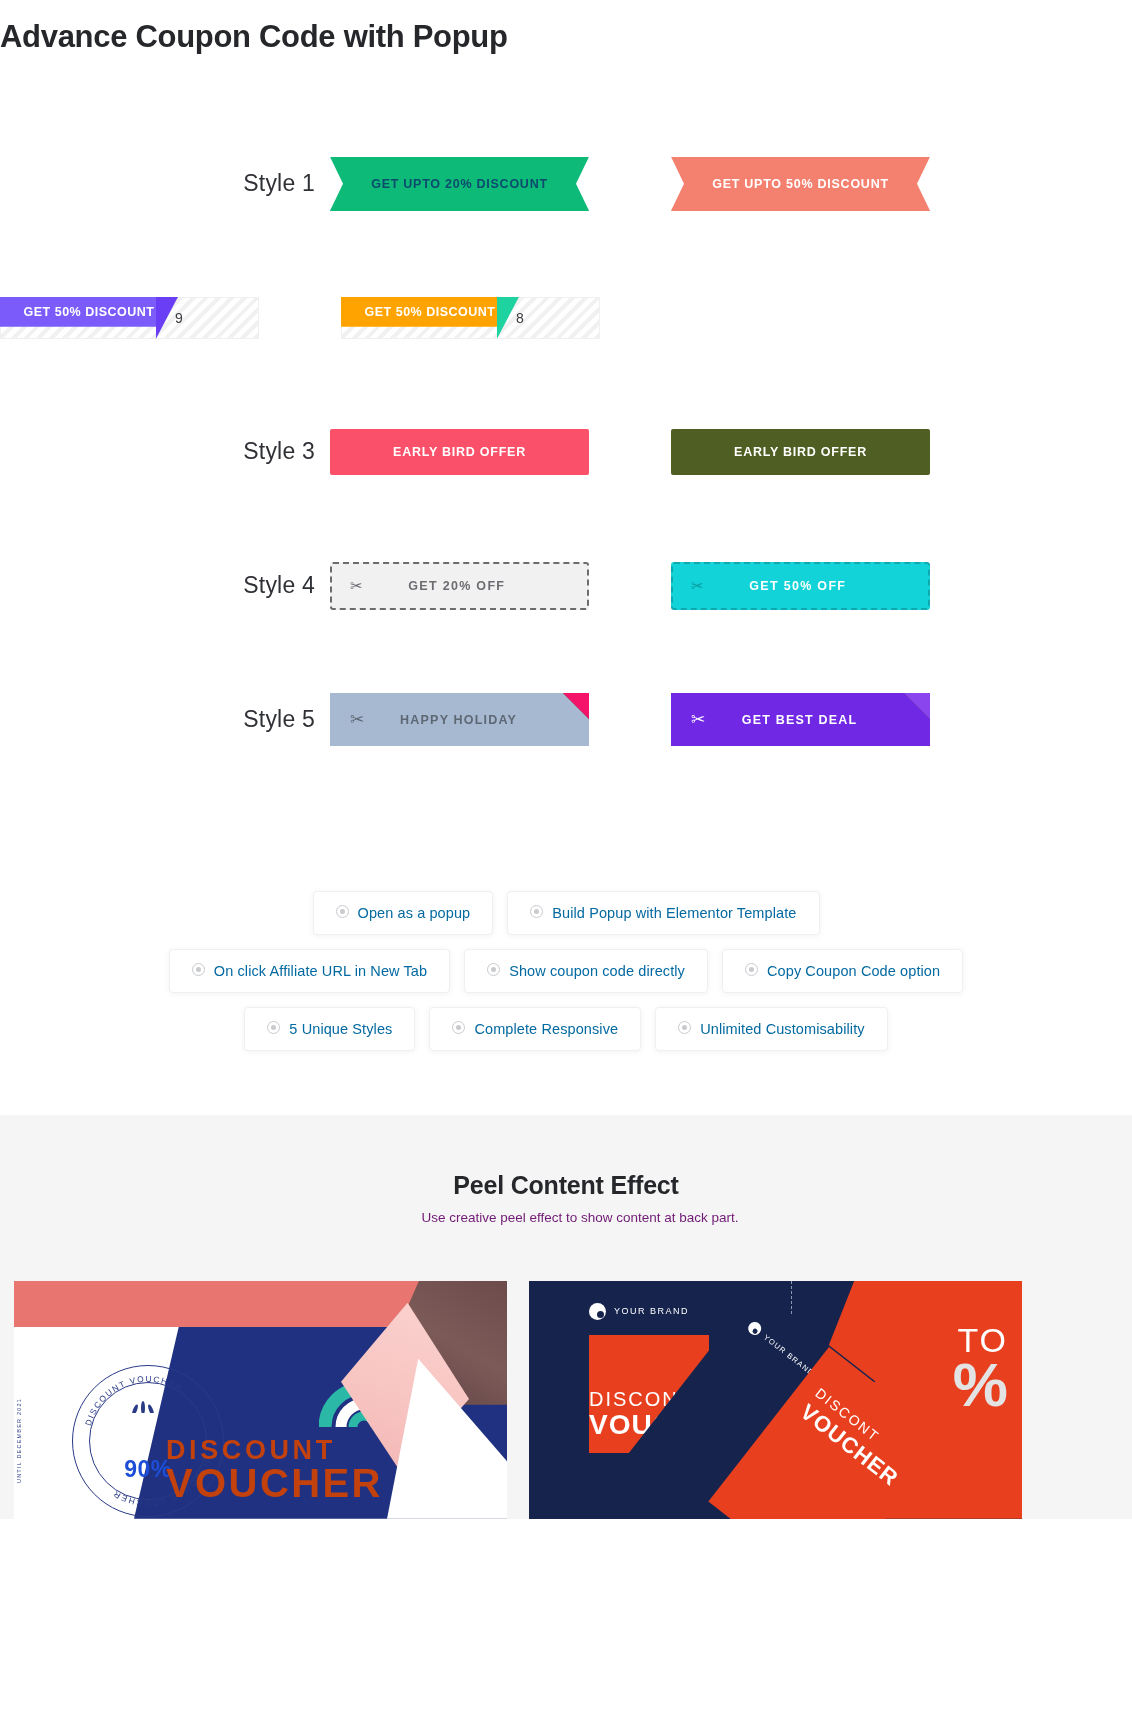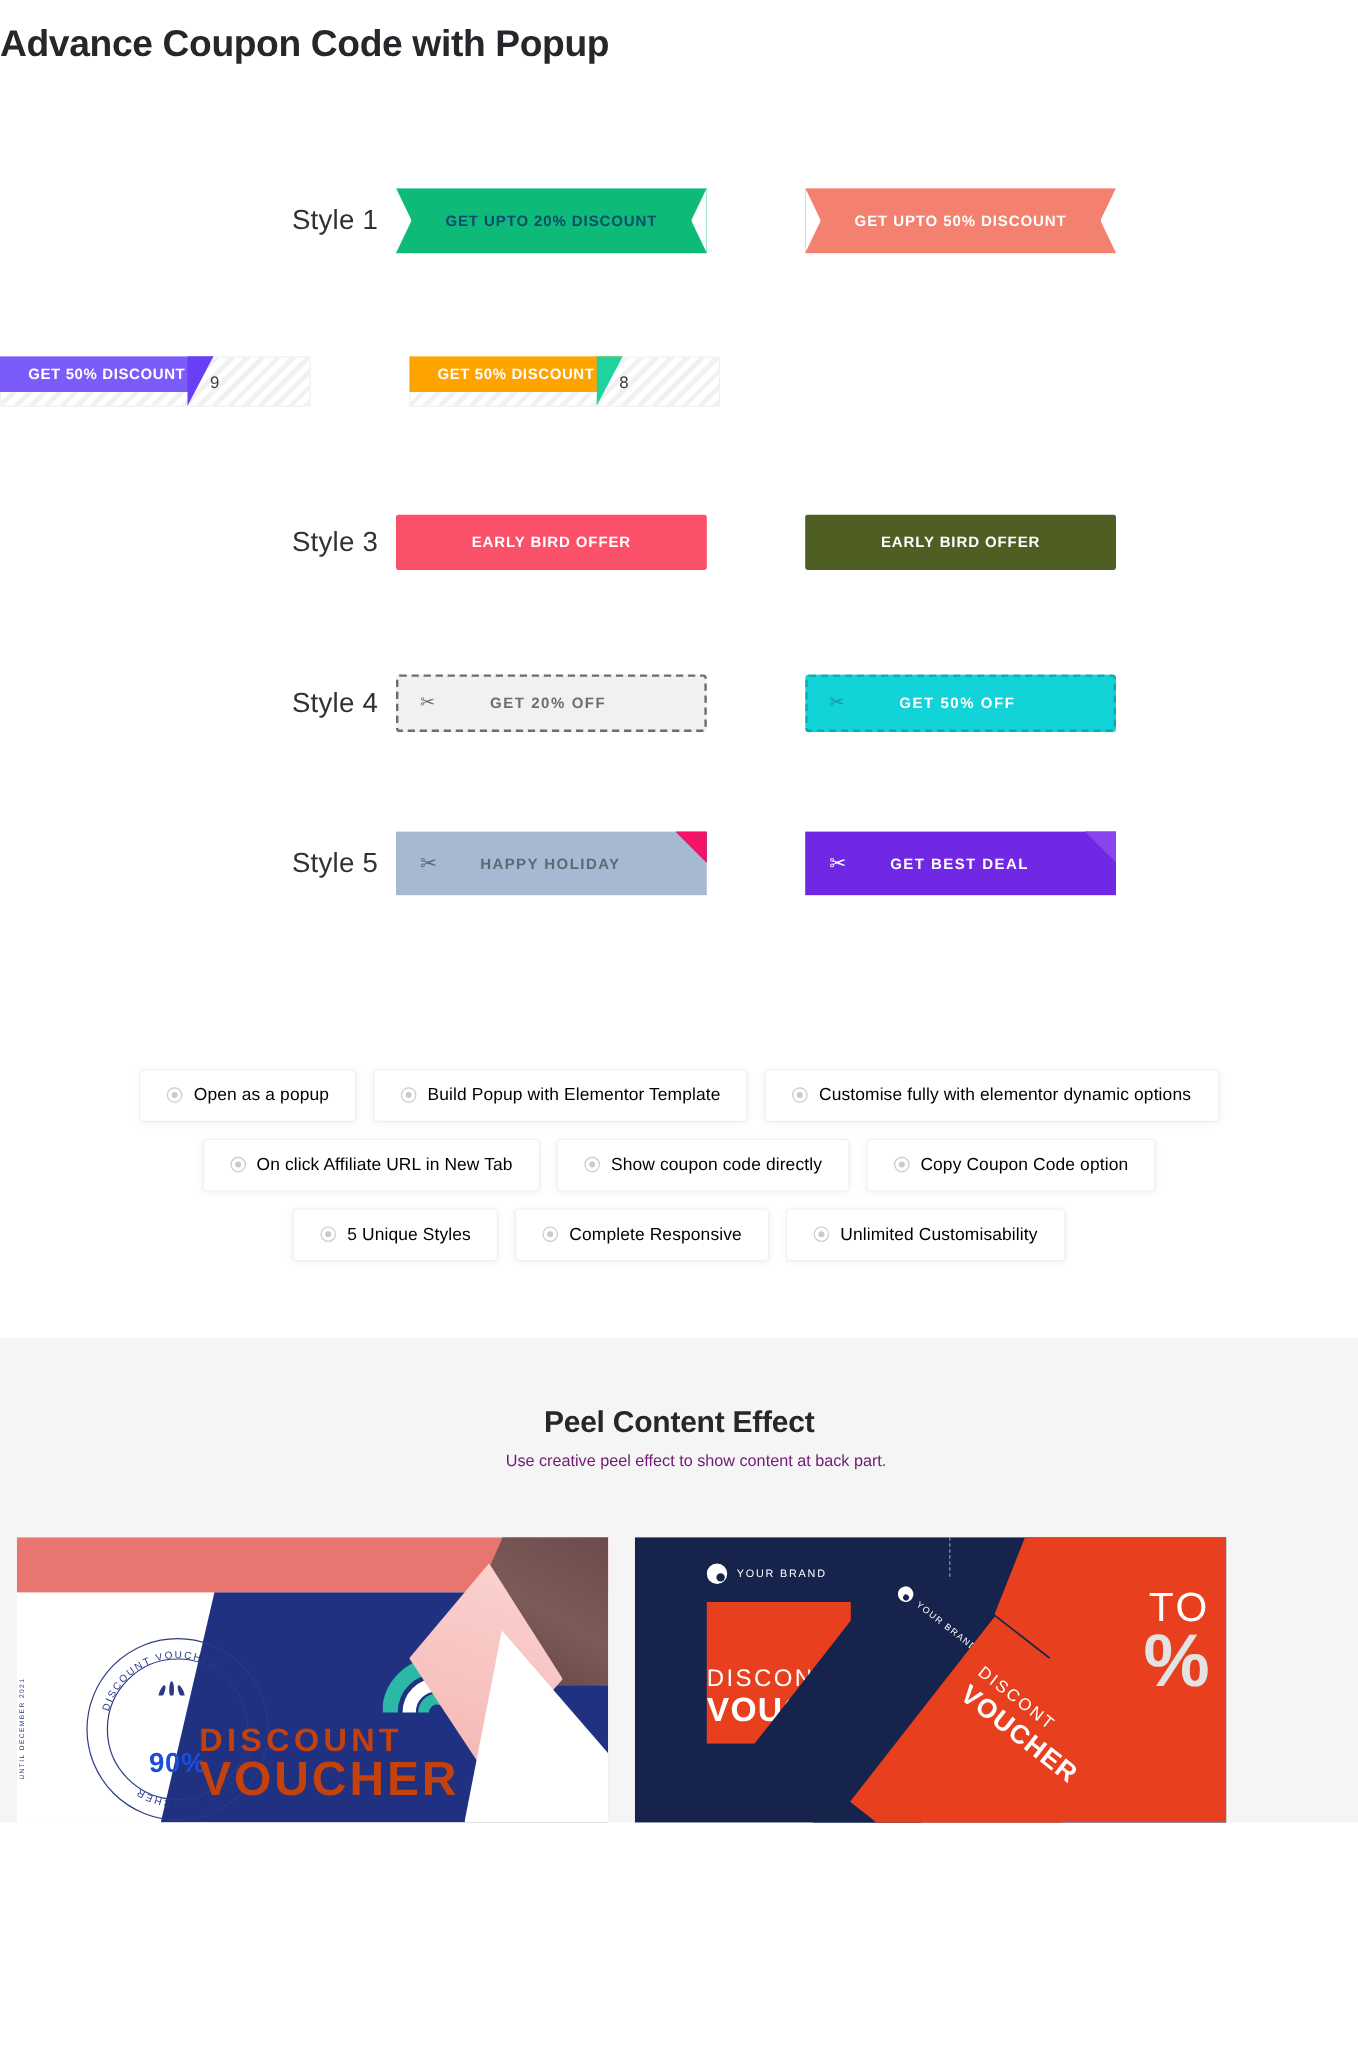--- a/index.html
+++ b/index.html
@@ -140,22 +140,22 @@
   .pills { margin-top: 104px; }
   .pill-row{
     display:flex; justify-content:center; gap:14px; margin-bottom:14px;
   }
   .pill{
     background:#ffffff;
     border:1px solid #f0f0f1;
     border-radius:4px;
     box-shadow: 0 1px 6px rgba(0,0,0,.055);
     padding:13px 22px;
-    display:flex; align-items:center; gap:9px;
-    font-size:14.5px; color:#000000; letter-spacing:.1px;
+    display:flex; align-items:flex-start; gap:9px;
+    font-size:14.5px; color:#0369a1; letter-spacing:.1px;
     white-space:nowrap;
   }
   .pill .ring{
     width:13px; height:13px; border-radius:50%;
     border:1.6px solid #c9cace;
     position:relative; flex:none;
   }
   .pill .ring::after{
     content:""; position:absolute; inset:3px;
     border-radius:50%; background:#c9cace;
@@ -432,24 +432,20 @@
   <div class="pills">
 
     <div class="pill-row">
       <div class="pill">
         <span class="ring"></span>
         <span>Open as a popup</span>
       </div>
       <div class="pill">
         <span class="ring"></span>
         <span>Build Popup with Elementor Template</span>
-      </div>
-      <div class="pill">
-        <span class="ring"></span>
-        <span>Customise fully with elementor dynamic options</span>
       </div>
     </div>
 
     <div class="pill-row">
       <div class="pill">
         <span class="ring"></span>
         <span>On click Affiliate URL in New Tab</span>
       </div>
       <div class="pill">
         <span class="ring"></span>

